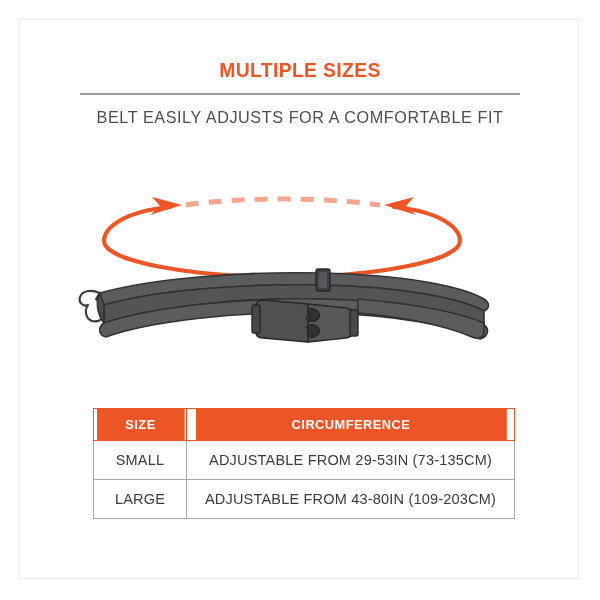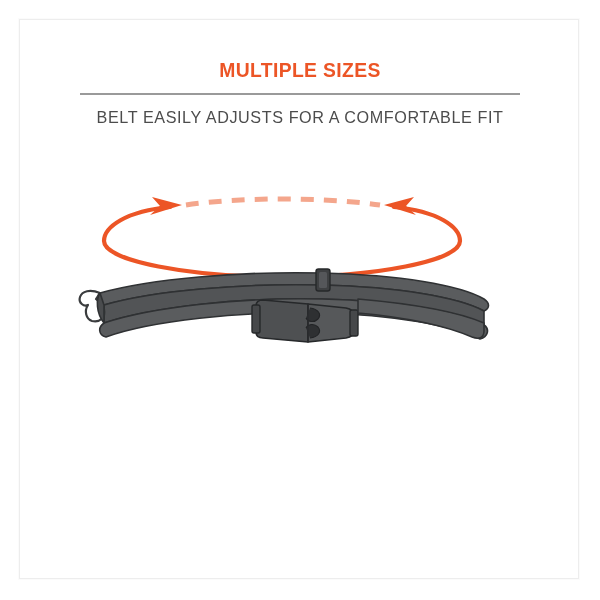--- a/index.html
+++ b/index.html
@@ -212,14 +212,32 @@
         <path d="M 298 148
                  C 342 152, 384 160, 412 172
                  C 420 175, 424 172, 424 166
                  L 424 158
                  C 396 146, 344 138, 298 134 Z" fill="#5a5c5e"></path>
 
       </g>
     </svg>
   </div>
 
+  <table class="size-table">
+    <thead>
+      <tr>
+        <th class="col-size">SIZE</th>
+        <th class="col-circ">CIRCUMFERENCE</th>
+      </tr>
+    </thead>
+    <tbody>
+      <tr>
+        <td>SMALL</td>
+        <td>ADJUSTABLE FROM 29-53IN (73-135CM)</td>
+      </tr>
+      <tr>
+        <td>LARGE</td>
+        <td>ADJUSTABLE FROM 43-80IN (109-203CM)</td>
+      </tr>
+    </tbody>
+  </table>
 
 </div>
 
 </body></html>

